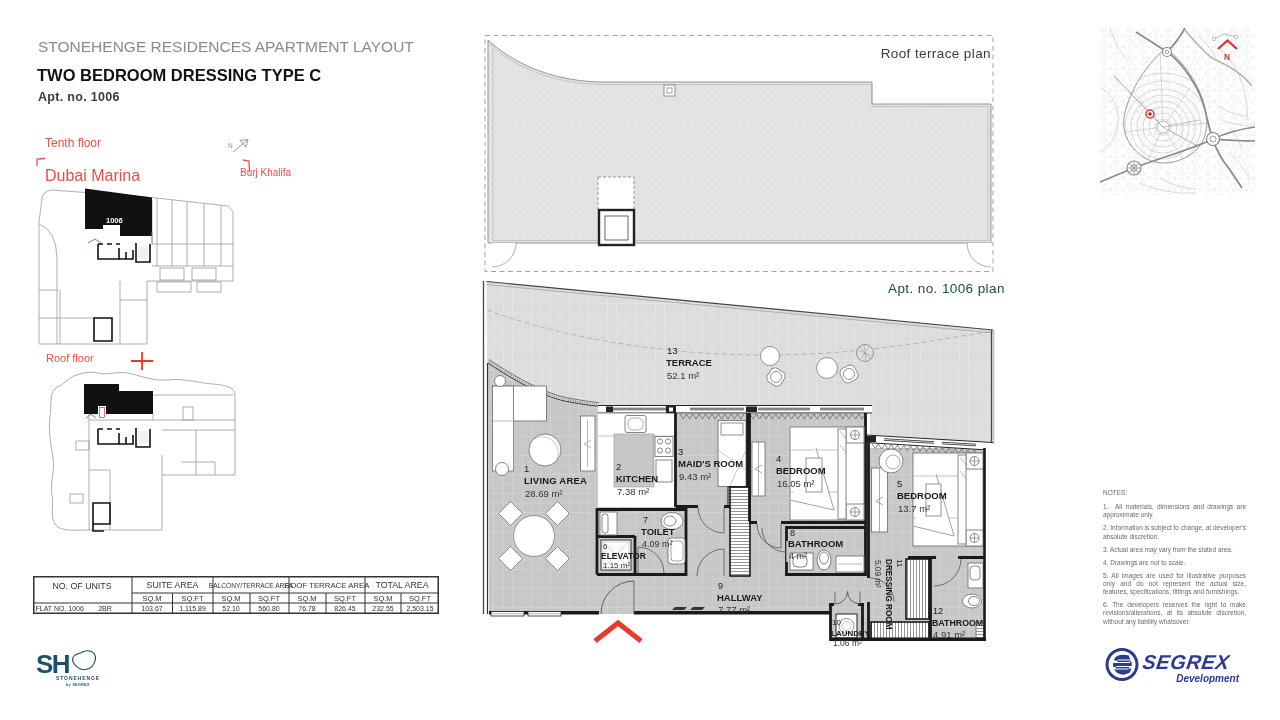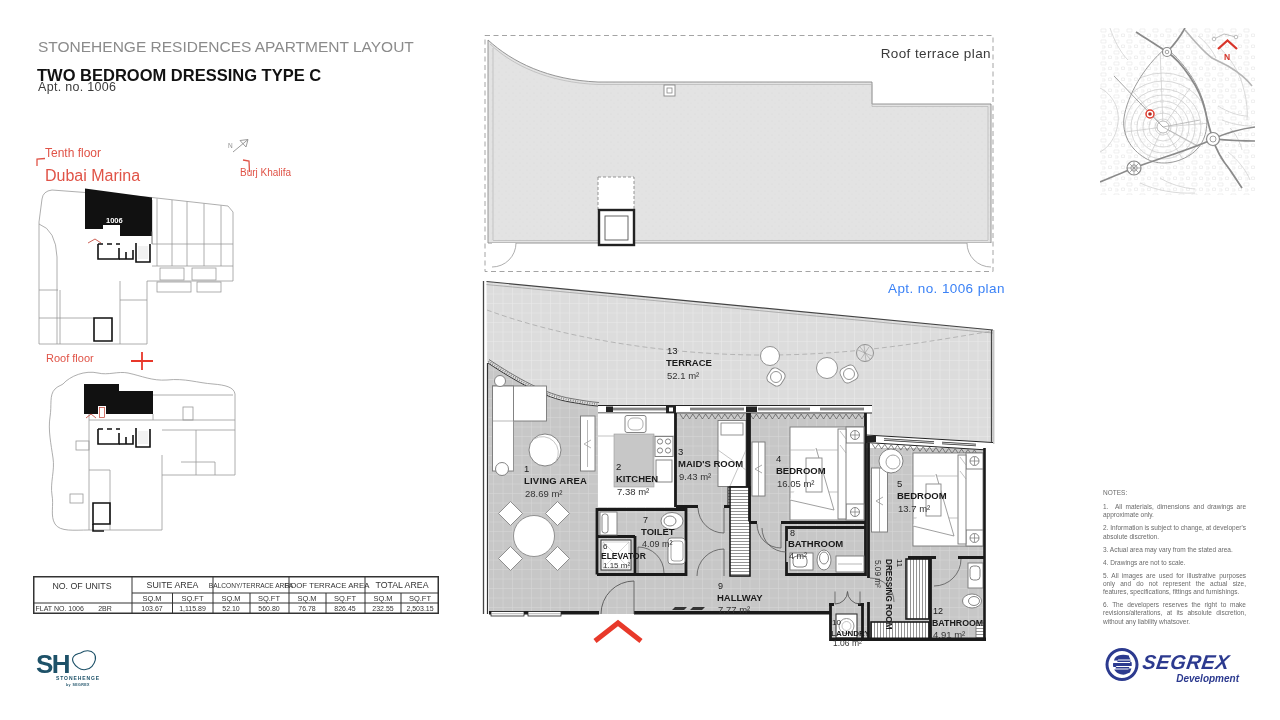--- a/index.html
+++ b/index.html
@@ -9,22 +9,22 @@
   .ttl1{color:#8b8b8b;font-weight:normal;font-size:15.5px;letter-spacing:0px;}
   .ttl2{color:#111;font-weight:bold;font-size:16.5px;letter-spacing:0px;}
   .ttl3{color:#3c3c3c;font-size:12.5px;letter-spacing:0.3px;}
   .red{color:#e05347;}
   svg text{font-family:"Liberation Sans",sans-serif;}
 </style>
 </head>
 <body>
 <div class="abs ttl1" style="left:38px;top:38px;">STONEHENGE RESIDENCES APARTMENT LAYOUT</div>
 <div class="abs ttl2" style="left:37px;top:66px;">TWO BEDROOM DRESSING TYPE C</div>
-<div class="abs ttl3" style="left:38px;top:80px;">Apt. no. 1006</div>
-<div class="abs red" style="left:45px;top:146px;font-size:12px;">Tenth floor</div>
+<div class="abs ttl3" style="left:38px;top:90px;font-weight:bold;">Apt. no. 1006</div>
+<div class="abs red" style="left:45px;top:136px;font-size:12px;">Tenth floor</div>
 <div class="abs red" style="left:45px;top:167px;font-size:16px;">Dubai Marina</div>
 <div class="abs red" style="left:203px;top:167px;font-size:10px;padding-left:37px;">Burj Khalifa</div>
 <div class="abs red" style="left:46px;top:352px;font-size:11px;">Roof floor</div>
 <svg class="abs" style="left:28px;top:130px;" width="232" height="222" viewBox="28 130 232 222">
 <g fill="none" stroke="#e05347" stroke-width="1.3">
 <path d="M37,166 L37,159 L45,158.5"></path>
 <path d="M243,160 L249,161 L249.5,172"></path>
 </g>
 <g stroke="#909090" fill="none" stroke-width="0.9">
 <path d="M233,152 L248,139.5 M248,139.5 L240,140.5 M248,139.5 L246,147 M240,140.5 L246,147"></path>
@@ -156,21 +156,21 @@
 <path d="M516,243 A24,24 0 0,1 492,267" fill="none" stroke="#999" stroke-width="0.8"></path>
 <path d="M991,243 L991,267 A24,24 0 0,1 967,243 Z" fill="#fff" stroke="none"></path>
 <path d="M991,267 A24,24 0 0,1 967,243" fill="none" stroke="#999" stroke-width="0.8"></path>
 <rect x="598" y="177" width="36" height="33" fill="#fff" stroke="#8a8a8a" stroke-width="0.9" stroke-dasharray="3,2"></rect>
 <rect x="599" y="210" width="35" height="35" fill="#fff" stroke="#222" stroke-width="2.4"></rect>
 <rect x="605" y="216" width="23" height="24" fill="#fff" stroke="#555" stroke-width="0.9"></rect>
 <rect x="664" y="85" width="11" height="11" fill="#fff" stroke="#888" stroke-width="0.9"></rect>
 <rect x="667" y="88" width="5" height="5" fill="none" stroke="#888" stroke-width="0.8"></rect>
 <text x="991" y="58" font-size="13.5" fill="#3a3a3a" text-anchor="end" letter-spacing="0.4">Roof terrace plan</text>
 </svg>
-<div class="abs" style="left:888px;top:281px;font-size:13.5px;color:#3b82f6;letter-spacing:0.4px;">Apt. no. 1006 plan</div>
+<div class="abs" style="left:888px;top:281px;font-size:13.5px;color:#14532d;letter-spacing:0.4px;">Apt. no. 1006 plan</div>
 <svg class="abs" style="left:480px;top:276px;" width="520" height="392" viewBox="480 276 520 392">
 <defs>
 <pattern id="grid1" width="9.5" height="9.5" patternUnits="userSpaceOnUse">
 <rect width="9.5" height="9.5" fill="#dcdcdc"></rect>
 <path d="M9.5,0 L9.5,9.5 M0,9.5 L9.5,9.5" stroke="#ebebeb" stroke-width="1" fill="none"></path>
 </pattern>
 <pattern id="grid2" width="9.5" height="9.5" patternUnits="userSpaceOnUse">
 <rect width="9.5" height="9.5" fill="#c7c7c7"></rect>
 <path d="M9.5,0 L9.5,9.5 M0,9.5 L9.5,9.5" stroke="#d9d9d9" stroke-width="1" fill="none"></path>
 </pattern>

